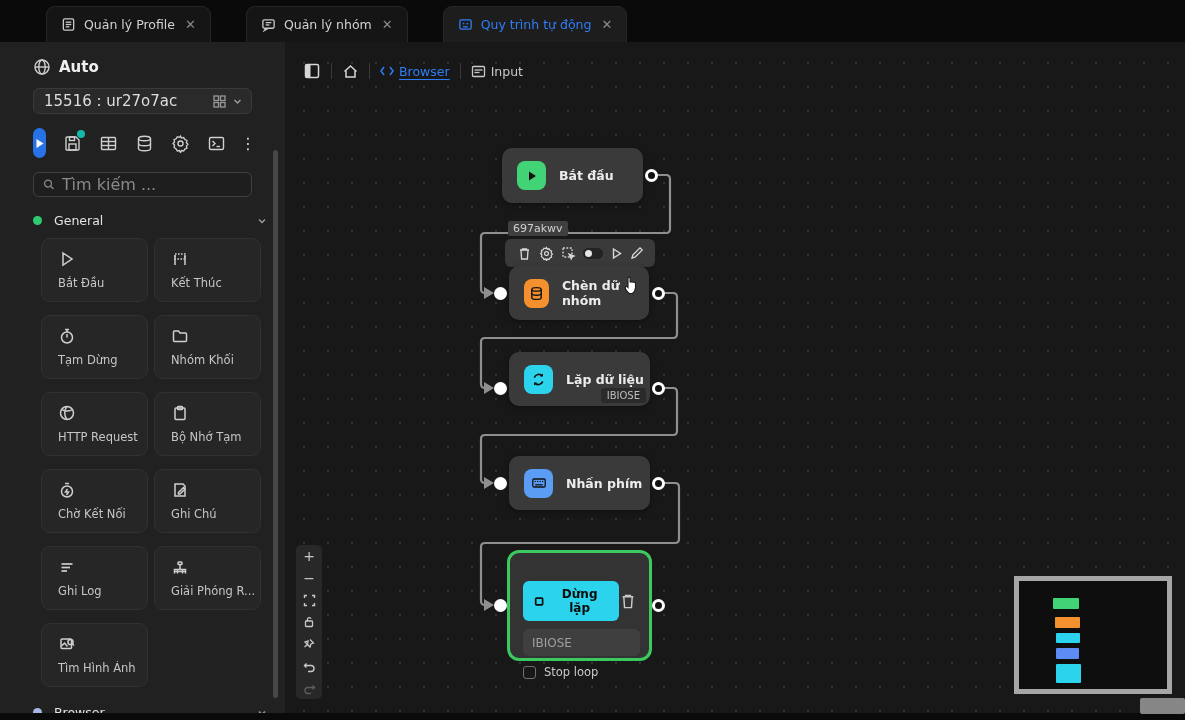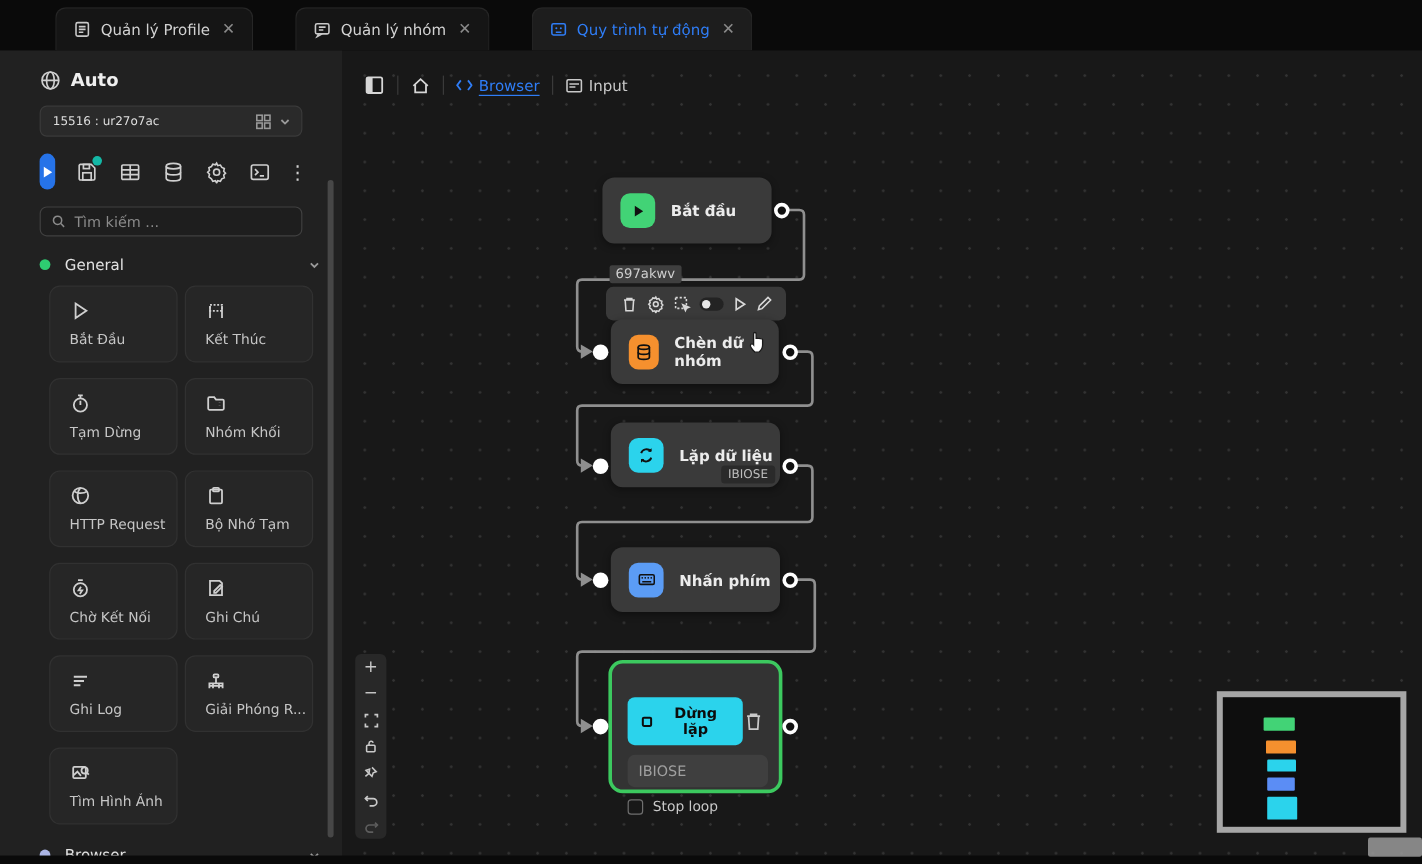--- a/index.html
+++ b/index.html
@@ -16,29 +16,29 @@
   .tab .close { margin-left:auto; color:#8a8a8a; font-size:13px; padding:0 2px; }
   .tab.active .close { color:#8a8a8a; }
 
   .main { display:flex; height:671px; }
 
   
   .sidebar { position:relative; width:285px; height:671px; background:#212121; flex:0 0 auto; overflow:hidden; }
   .sb-head { display:flex; align-items:center; gap:8px; margin:16px 0 0 33px; }
   .sb-title { font-size:15px; font-weight:bold; color:#efefef; }
   .sb-select { display:flex; align-items:center; margin:12px 33px 0 33px; height:26px; background:#2a2a2a;
-               border:1px solid #3a3a3a; border-radius:6px; padding:0 8px 0 10px; font-size:10px; color:#dedede; cursor:pointer;}
+               border:1px solid #3a3a3a; border-radius:6px; padding:0 8px 0 10px; font-size:15px; color:#dedede; cursor:pointer;}
   .sb-select .spacer { flex:1; }
   .sb-toolbar { display:flex; align-items:center; margin:14px 33px 0 33px; gap:17px; }
   .play-btn { width:34px; height:30px; background:#2673e8; border-radius:8px; display:flex; align-items:center; justify-content:center; cursor:pointer; }
   .tool-ic { position:relative; width:20px; height:20px; color:#cfcfcf; cursor:pointer; display:flex; align-items:center; justify-content:center;}
   .dot-badge { position:absolute; top:-3px; right:-3px; width:8px; height:8px; border-radius:50%; }
   .sb-search { display:flex; align-items:center; gap:7px; margin:14px 33px 0 33px; height:25px; background:#1e1e1e;
                border:1px solid #404040; border-radius:6px; padding:0 9px; }
-  .sb-search input { background:transparent; border:none; outline:none; color:#bbb; font-size:12px; width:100%; font-family:inherit;}
+  .sb-search input { background:transparent; border:none; outline:none; color:#bbb; font-size:16px; width:100%; font-family:inherit;}
   .sb-search input::placeholder { color:#8a8a8a; }
   .section-h { display:flex; align-items:center; margin:16px 17px 0 33px; gap:12px; cursor:pointer;}
   .section-dot { width:9px; height:9px; border-radius:50%; }
   .section-name { font-size:12.5px; color:#e2e2e2; }
   .section-h .chev { margin-left:auto; color:#9a9a9a; }
   .blocks { display:grid; grid-template-columns:107px 107px; gap:13px 6px; margin:10px 0 0 41px; }
   .block { height:64px; background:#262626; border:1px solid #313131; border-radius:9px; padding:11px 0 0 16px; cursor:pointer; }
   .block .blabel { display:block; margin-top:8px; font-size:11.5px; color:#c6c6c6; white-space:nowrap; overflow:hidden; max-width:88px;}
   .block svg { color:#cfcfcf; }
   .browser-h { margin-top:18px; }

